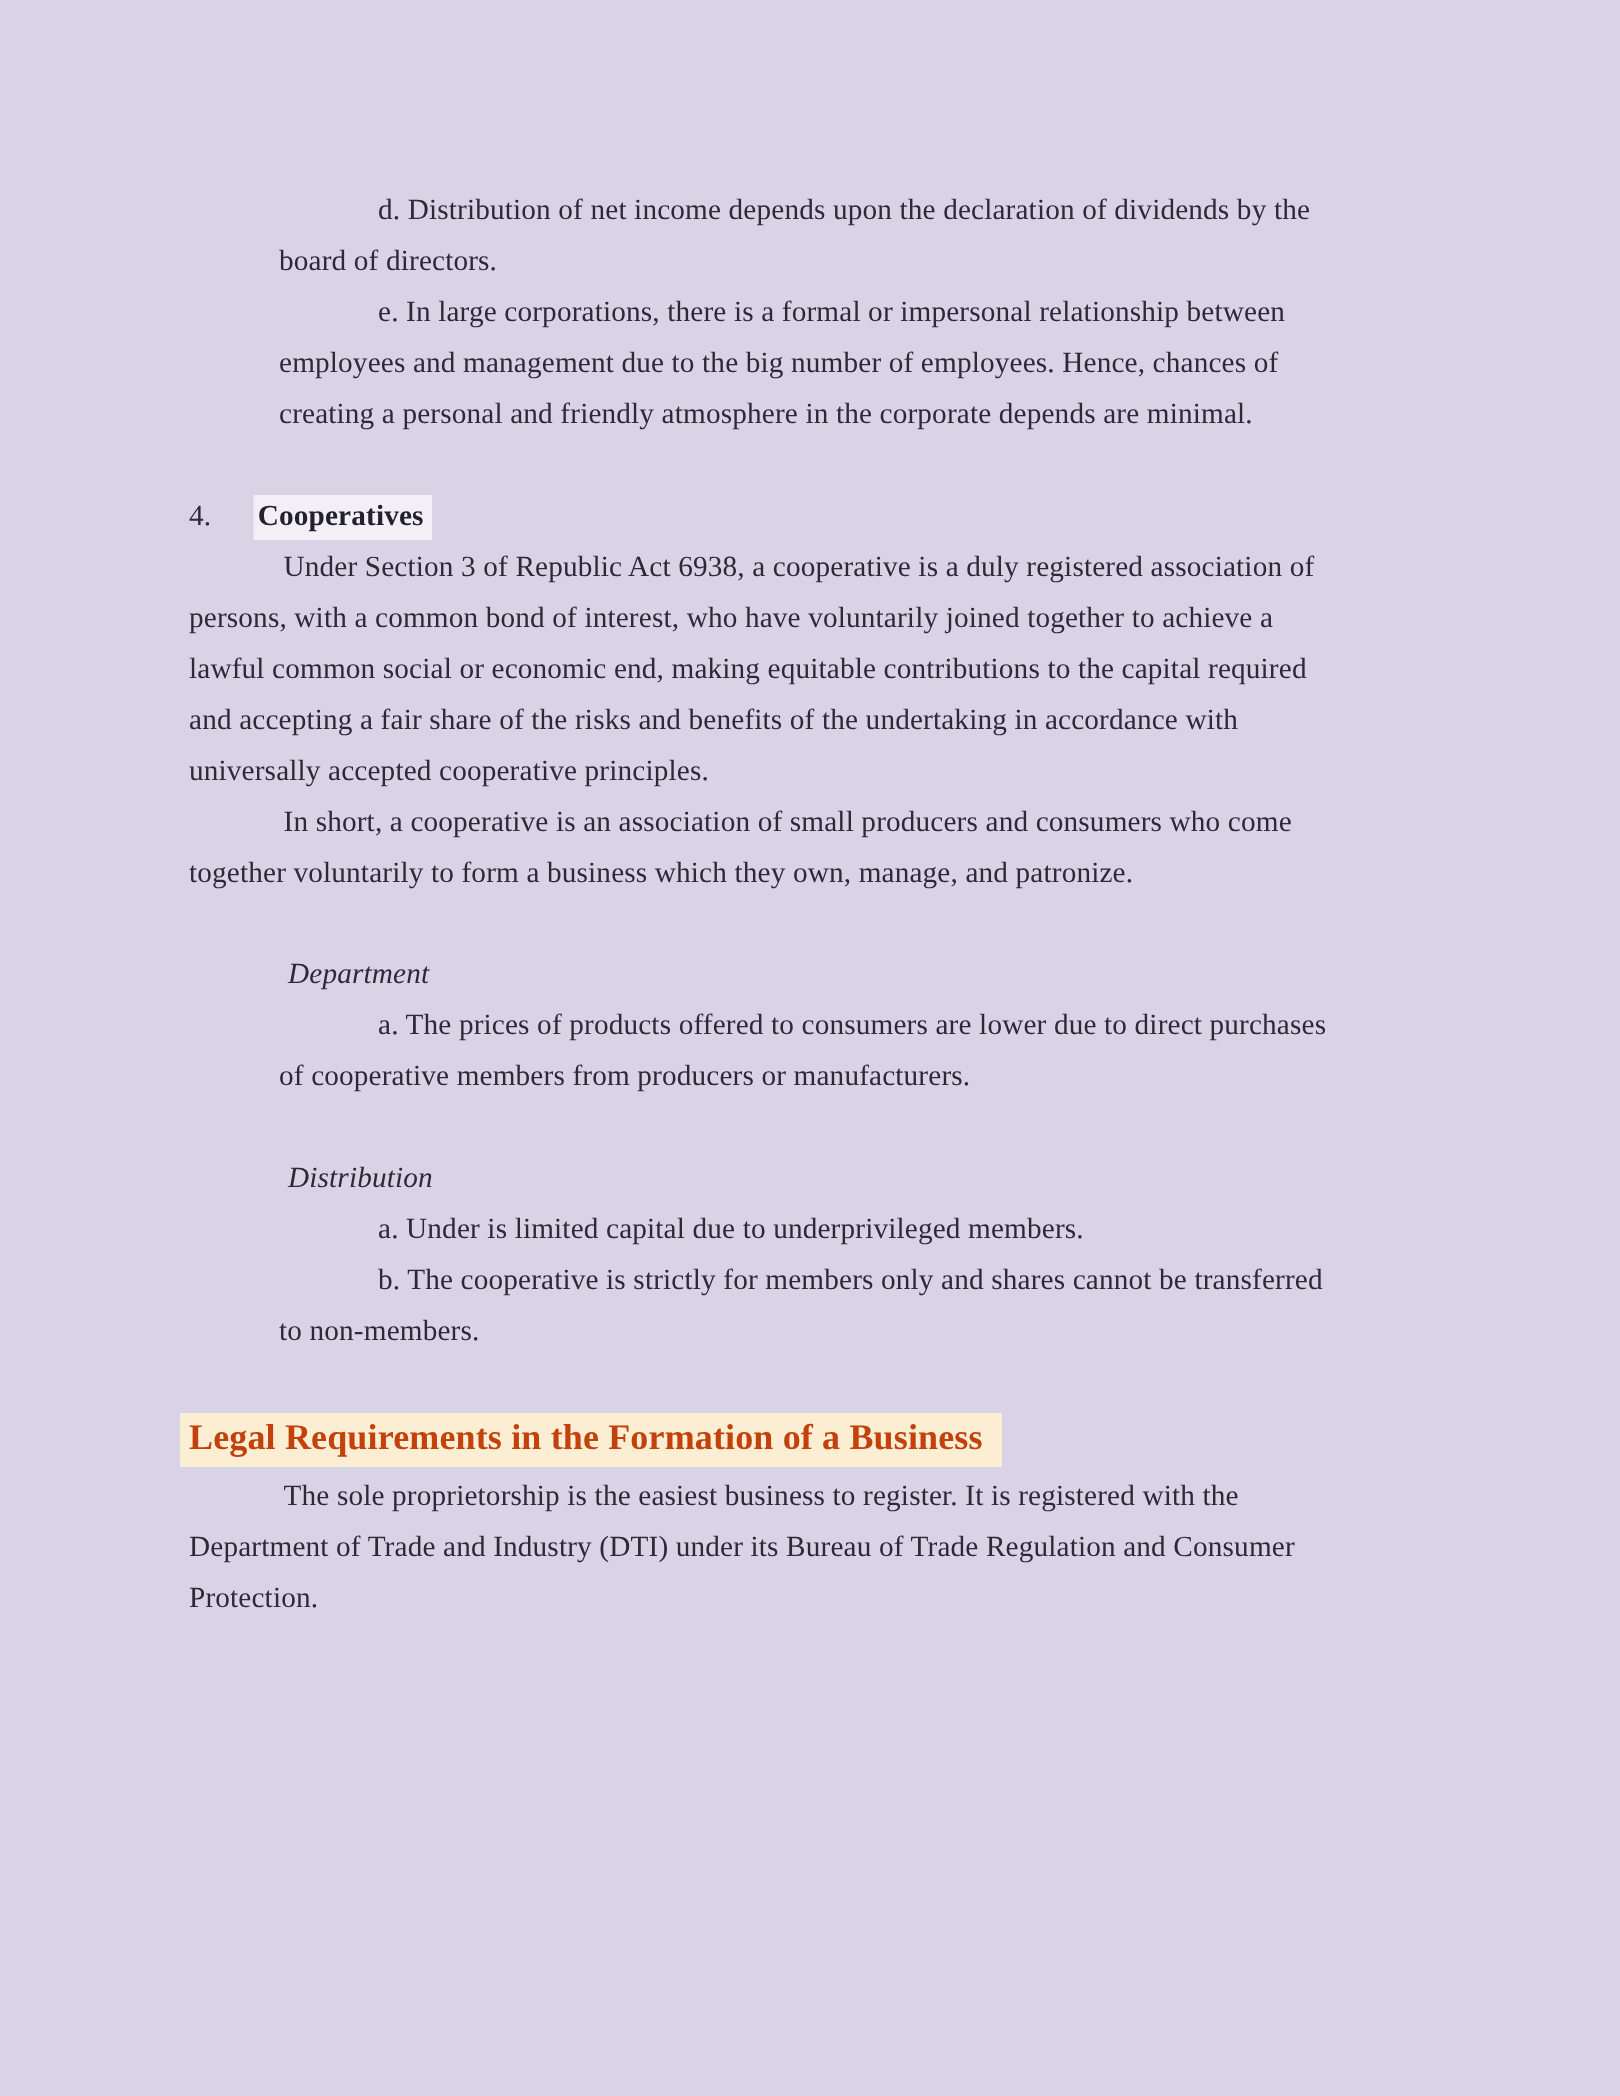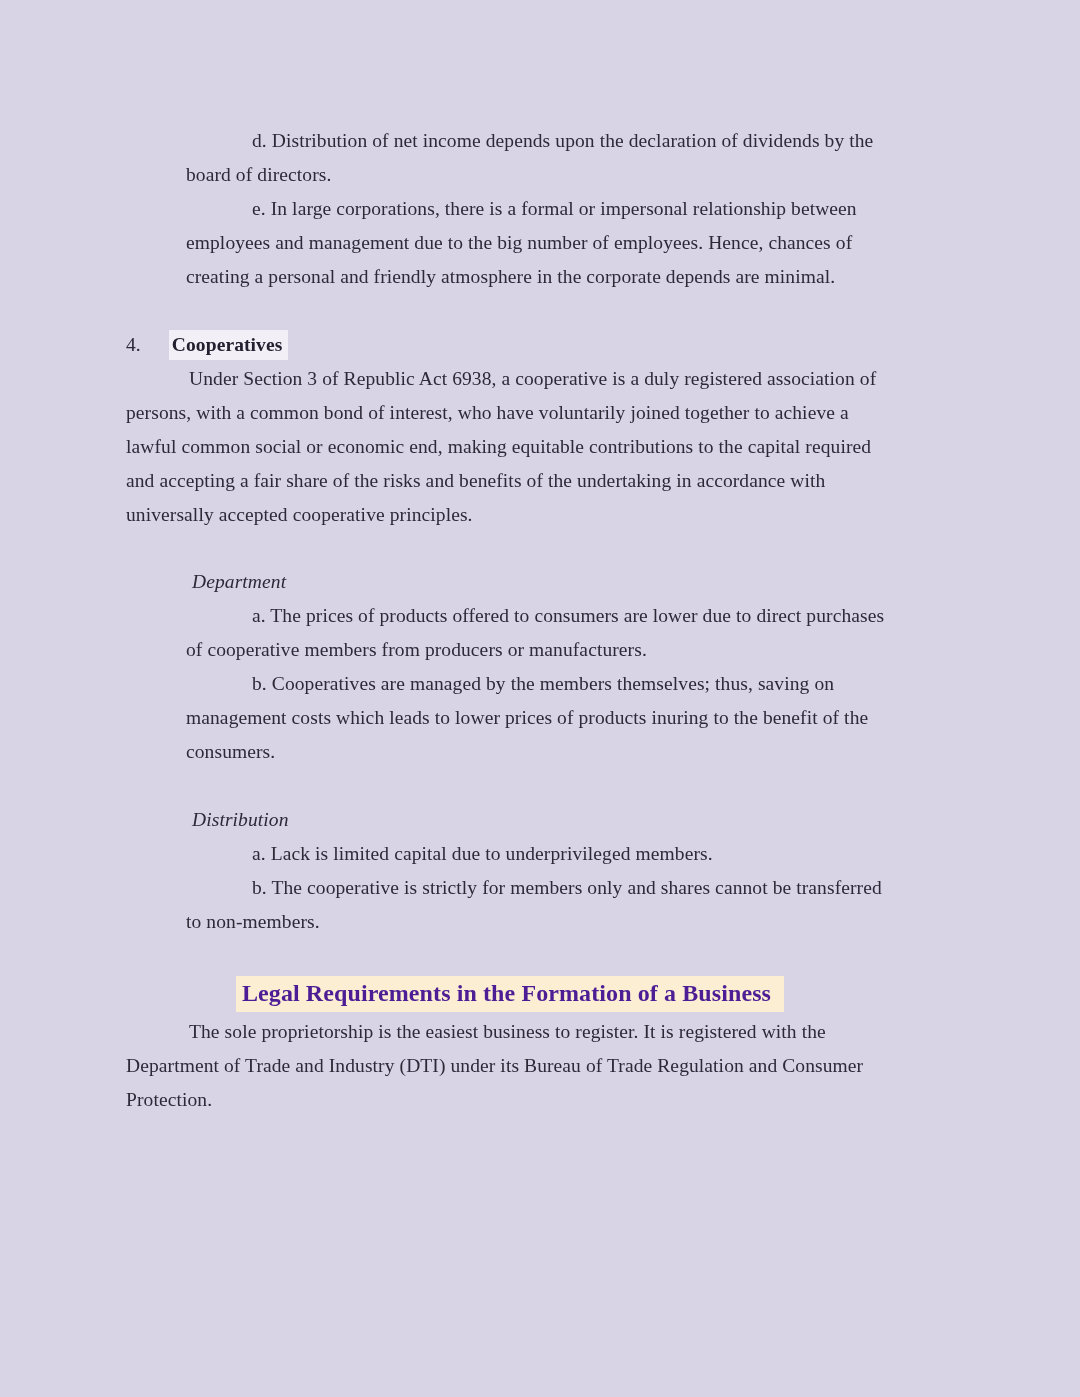--- a/index.html
+++ b/index.html
@@ -35,22 +35,21 @@
     padding: 4px 6px 5px 3px;
     color: #232030;
     margin-left: 23px;
   }
   .heading {
     margin-top: 34px;
     margin-bottom: 2px;
     font-size: 24px !important;
     line-height: 40px !important;
     font-weight: 700;
-    color: #4c1d95;
-    text-align: center;
+    color: #c2410c;
   }
   .heading-hl {
     background: #fceed3;
     padding: 4px 13px 6px 6px;
     margin-left: -6px;
   }
 </style>
 </head>
 <body>
 
@@ -65,33 +64,32 @@
 creating a personal and friendly atmosphere in the corporate depends are minimal.</p>
 
     <p class="section-line"><span>4. </span><span class="section-title-hl">Cooperatives</span></p>
 
     <p class="para">Under Section 3 of Republic Act 6938, a cooperative is a duly registered association of
 persons, with a common bond of interest, who have voluntarily joined together to achieve a
 lawful common social or economic end, making equitable contributions to the capital required
 and accepting a fair share of the risks and benefits of the undertaking in accordance with
 universally accepted cooperative principles.</p>
 
+    <p class="para">In short, a cooperative is an association of small producers and consumers who come
+together voluntarily to form a business which they own, manage, and patronize.</p>
 
     <p class="label-italic mt2b">Department</p>
 
     <p class="list-item">a. The prices of products offered to consumers are lower due to direct purchases
 of cooperative members from producers or manufacturers.</p>
 
-    <p class="list-item">b. Cooperatives are managed by the members themselves; thus, saving on
-management costs which leads to lower prices of products inuring to the benefit of the
-consumers.</p>
 
     <p class="label-italic mt2">Distribution</p>
 
-    <p class="list-item">a. Lack is limited capital due to underprivileged members.</p>
+    <p class="list-item">a. Under is limited capital due to underprivileged members.</p>
 
     <p class="list-item">b. The cooperative is strictly for members only and shares cannot be transferred
 to non-members.</p>
 
 
     <p class="heading"><span class="heading-hl">Legal Requirements in the Formation of a Business</span></p>
 
     <p class="para">The sole proprietorship is the easiest business to register. It is registered with the
 Department of Trade and Industry (DTI) under its Bureau of Trade Regulation and Consumer
 Protection.</p>

